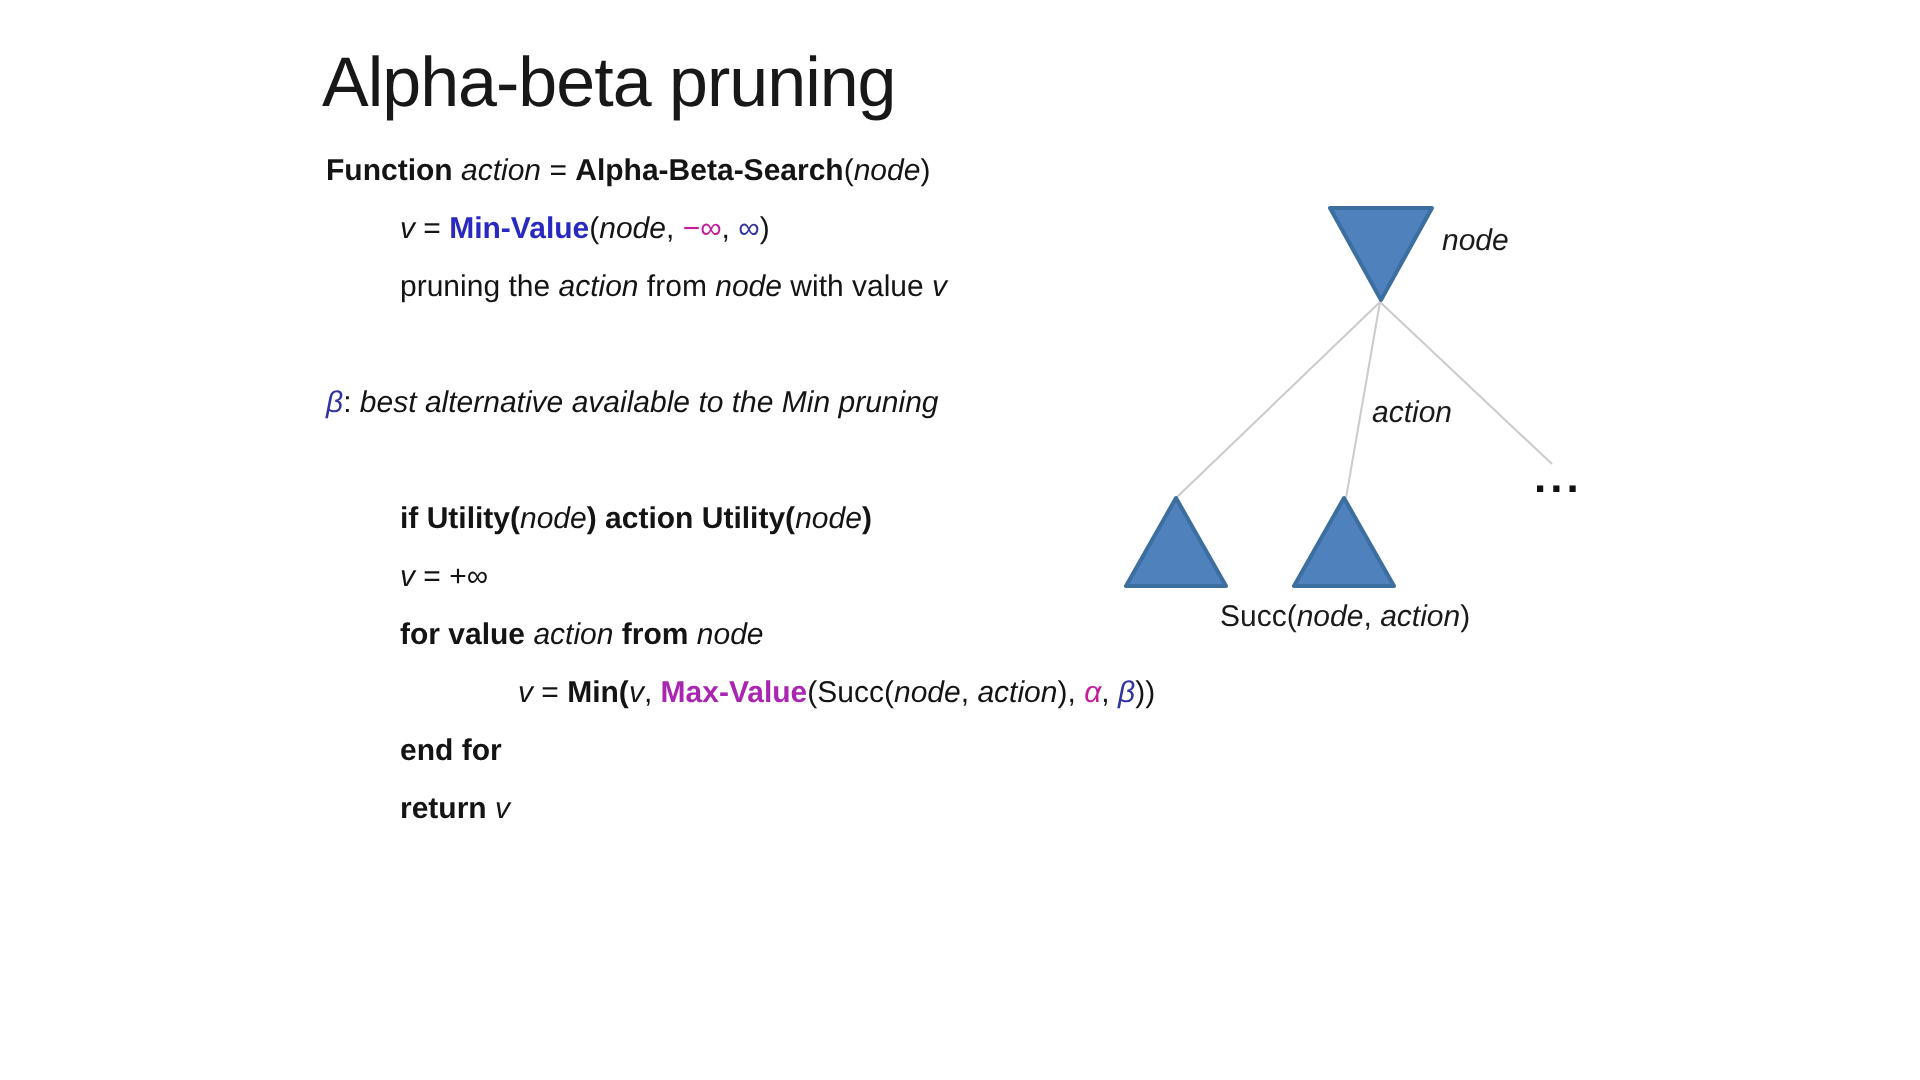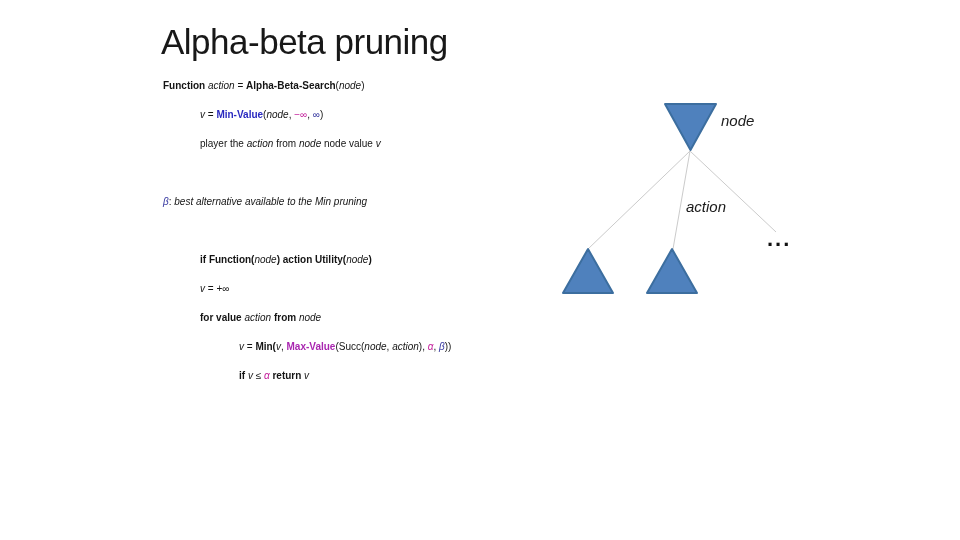--- a/index.html
+++ b/index.html
@@ -16,27 +16,27 @@
     left:161px;top:22px;
     font-size:35px;
     font-weight:400;
     color:#181818;
     letter-spacing:-0.5px;
     white-space:nowrap;
   }
   .code{
     position:absolute;
     left:163px;top:71px;
-    font-size:10px;
+    font-size:15px;
     line-height:29px;
     white-space:nowrap;
   }
   .code-line{height:29px;}
   .ind-1{margin-left:37px;}
-  .ind-2{margin-left:76px;}
+  .ind-2{margin-left:96px;}
   .s-b{font-weight:bold;}
   .s-i{font-style:italic;}
   .s-blue{color:var(--kw-blue);}
   .s-navy{color:var(--navy);}
   .s-magenta{color:var(--magenta);}
   .s-purple{color:var(--purple);}
   .diagram-svg{
     position:absolute;left:0;top:0;
     width:960px;height:540px;
     pointer-events:none;
@@ -64,37 +64,39 @@
 </head>
 <body>
 
 <div class="slide">
 
   <div class="title">Alpha-beta pruning</div>
 
   <div class="code" id="code">
       <div class="code-line"><span class="s-b">Function </span><span class="s-i">action</span><span class=""> = </span><span class="s-b">Alpha-Beta-Search</span><span class="">(</span><span class="s-i">node</span><span class="">)</span></div>
       <div class="code-line ind-1"><span class="s-i">v</span><span class=""> = </span><span class="s-b s-blue">Min-Value</span><span class="">(</span><span class="s-i">node</span><span class="">, </span><span class="s-magenta">−∞</span><span class="">, </span><span class="s-navy">∞</span><span class="">)</span></div>
-      <div class="code-line ind-1"><span class="">player the </span><span class="s-i">action</span><span class=""> from </span><span class="s-i">node</span><span class=""> node value </span><span class="s-i">v</span></div>
+      <div class="code-line ind-1"><span class="">pruning the </span><span class="s-i">action</span><span class=""> from </span><span class="s-i">node</span><span class=""> with value </span><span class="s-i">v</span></div>
       <div class="code-line"></div>
       <div class="code-line"><span class="s-i s-navy">β</span><span class="">: </span><span class="s-i">best alternative available to the Min pruning</span></div>
       <div class="code-line"></div>
-      <div class="code-line ind-1"><span class="s-b">if Function(</span><span class="s-i">node</span><span class="s-b">) </span><span class="s-b">action Utility(</span><span class="s-i">node</span><span class="s-b">)</span></div>
+      <div class="code-line ind-1"><span class="s-b">if Utility(</span><span class="s-i">node</span><span class="s-b">) </span><span class="s-b">action Utility(</span><span class="s-i">node</span><span class="s-b">)</span></div>
       <div class="code-line ind-1"><span class="s-i">v</span><span class=""> = +∞</span></div>
       <div class="code-line ind-1"><span class="s-b">for value </span><span class="s-i">action</span><span class="s-b"> from </span><span class="s-i">node</span></div>
       <div class="code-line ind-2"><span class="s-i">v</span><span class=""> = </span><span class="s-b">Min(</span><span class="s-i">v</span><span class="">, </span><span class="s-b s-purple">Max-Value</span><span class="">(Succ(</span><span class="s-i">node</span><span class="">, </span><span class="s-i">action</span><span class="">), </span><span class="s-i s-magenta">α</span><span class="">, </span><span class="s-i s-navy">β</span><span class="">))</span></div>
-      <div class="code-line ind-2"><span class="s-b">if </span><span class="s-i">v</span><span class=""> ≤ </span><span class="s-i s-magenta">α</span><span class=""> </span><span class="s-b">return </span><span class="s-i">v</span></div>
+      <div class="code-line ind-1"><span class="s-b">end for</span></div>
+      <div class="code-line ind-1"><span class="s-b">return </span><span class="s-i">v</span></div>
     </div>
 
   <svg class="diagram-svg" viewBox="0 0 960 540">
     <line class="connector" x1="690" y1="151" x2="588" y2="249"></line>
     <line class="connector" x1="690" y1="151" x2="673" y2="249"></line>
     <line class="connector" x1="690" y1="151" x2="776" y2="232"></line>
     <polygon class="tri" points="665,104 716,104 690.5,150"></polygon>
     <polygon class="tri" points="588,249 563,293 613,293"></polygon>
     <polygon class="tri" points="672,249 647,293 697,293"></polygon>
   </svg>
 
   <span class="dlabel" style="left:721px;top:112px;">node</span>
   <span class="dlabel" style="left:686px;top:198px;">action</span>
   <span class="ellipsis" style="left:767px;top:226px;">...</span>
+  <span class="dlabel succ" style="left:610px;top:300px;"><span class="">Succ(</span><span class="s-i">node</span><span class="">, </span><span class="s-i">action</span><span class="">)</span></span>
 
 </div>
 
 </body></html>

